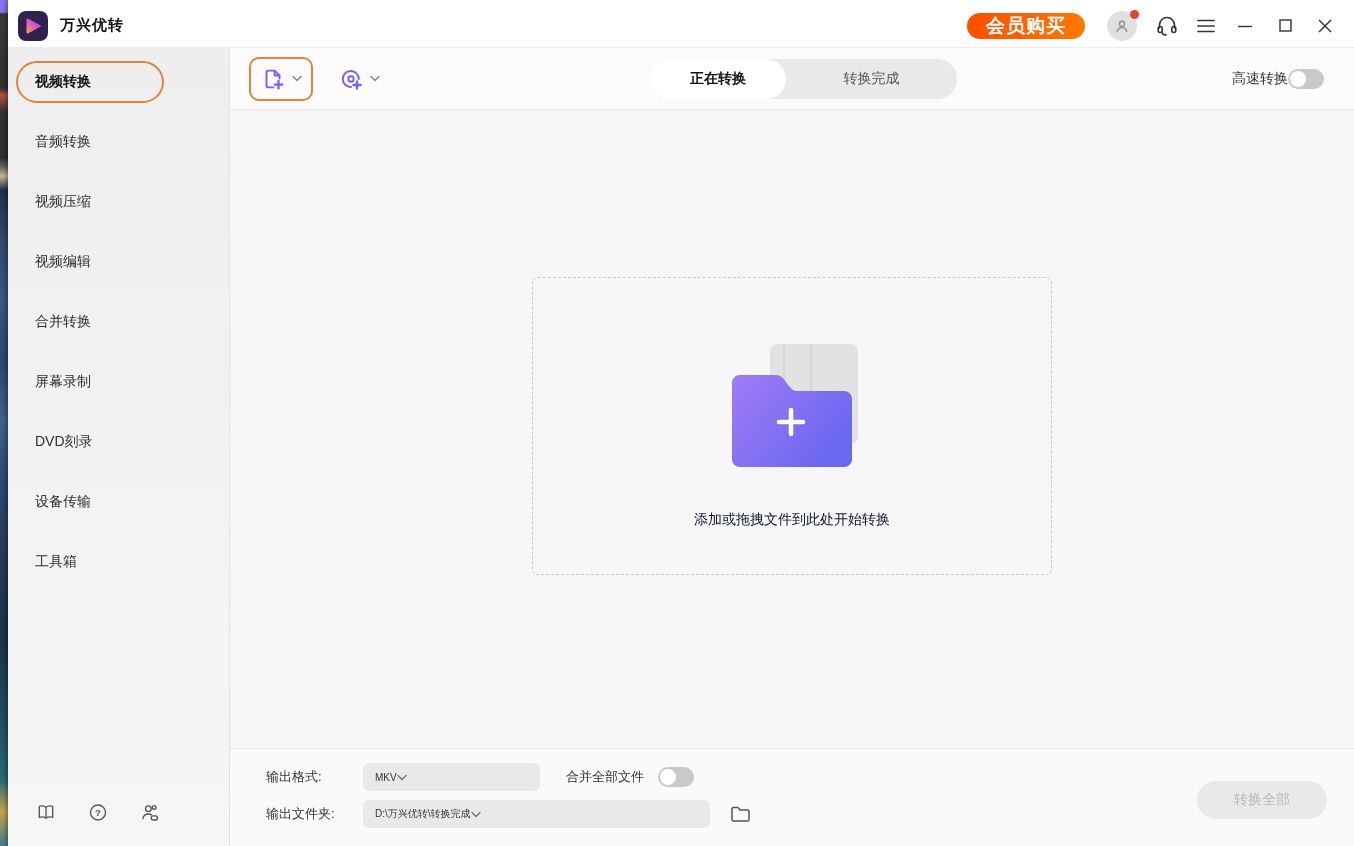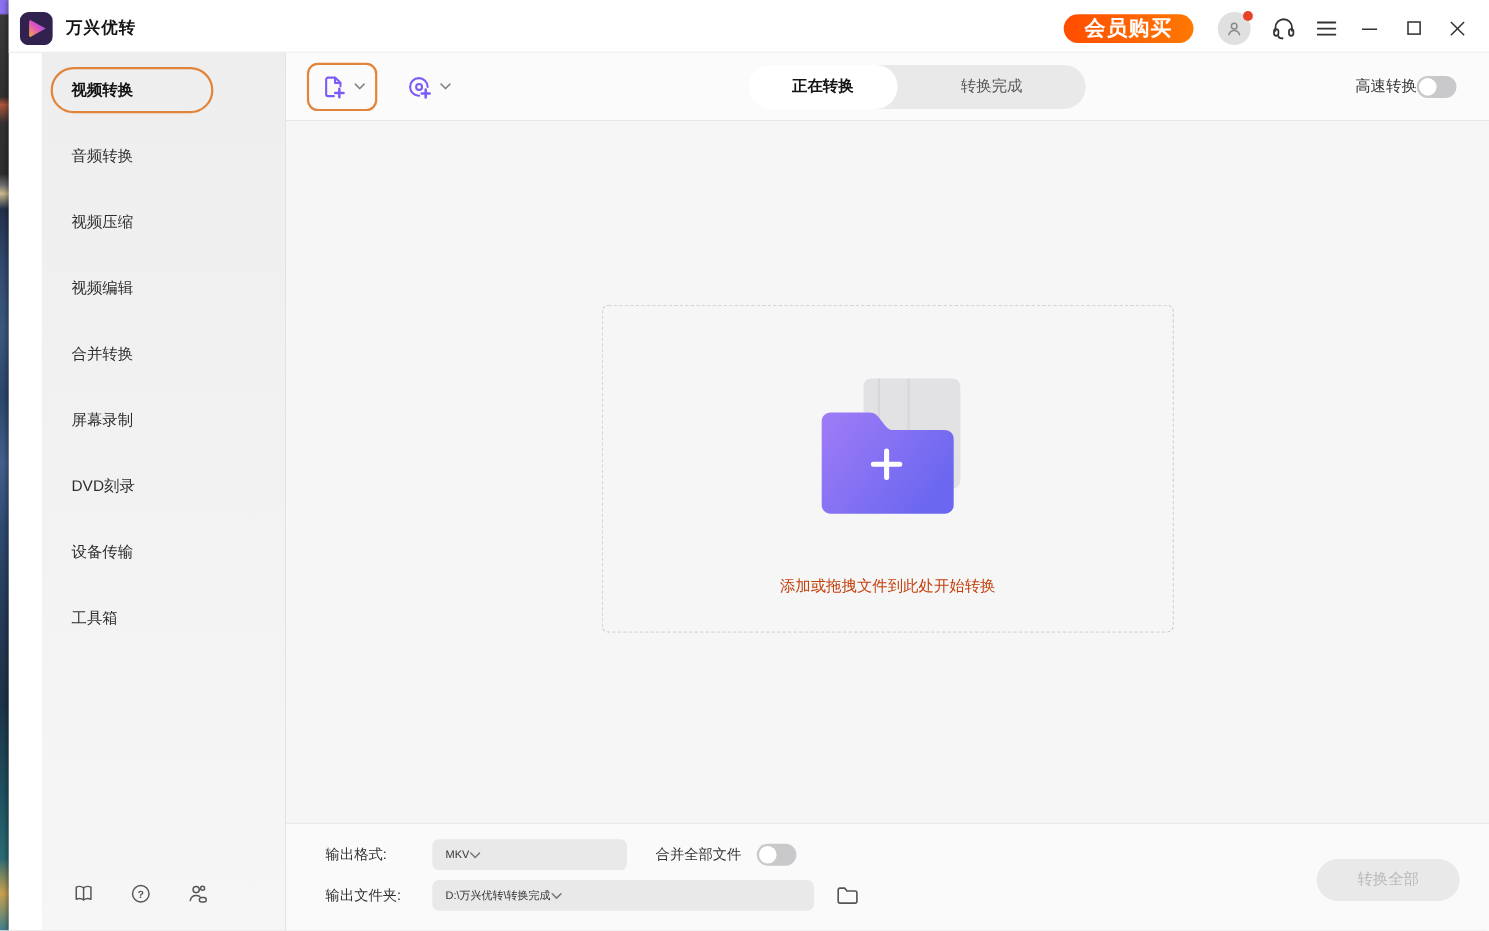--- a/index.html
+++ b/index.html
@@ -19,21 +19,21 @@
   .buy-btn { height:26px; padding:0 19px; border-radius:13px; background:linear-gradient(90deg,#ff4d00,#ff7800); color:#fff; font-size:19px; font-weight:bold; display:flex; align-items:center; cursor:pointer; margin-right:22px; letter-spacing:1px; }
   .tb-icon { display:flex; align-items:center; justify-content:center; cursor:pointer; }
   .avatar-wrap { position:relative; width:30px; height:30px; margin-right:17px; }
   .avatar { width:30px; height:30px; border-radius:50%; background:#e0e0e0; display:flex; align-items:center; justify-content:center; }
   .avatar-dot { position:absolute; top:-1px; right:-2px; width:9px; height:9px; border-radius:50%; background:#e8412c; }
   .ctrl { width:26px; height:30px; margin-left:14px; }
 
   
   .window-body { flex:1; display:flex; min-height:0; }
 
-  .sidebar { flex:0 0 222px; background:linear-gradient(180deg,#eeeeee,#f6f6f6); border-right:1px solid #e3e3e3; position:relative; padding-top:13px;margin-left:30px; }
+  .sidebar { flex:0 0 222px; background:linear-gradient(180deg,#eeeeee,#f6f6f6); border-right:1px solid #e3e3e3; position:relative; padding-top:13px; }
   .nav-item { width:148px; height:42px; margin:0 0 18px 8px; display:flex; align-items:center; padding-left:19px; font-size:14px; color:#2e2e2e; border-radius:21px; cursor:pointer; }
   .nav-item.active { border:2px solid #e2853b; font-weight:bold; color:#141414; padding-left:17px; }
   .sidebar-footer { position:absolute; bottom:24px; left:28px; display:flex; gap:32px; }
   .sidebar-footer .tb-icon { width:20px; height:20px; }
 
   .main { flex:1; display:flex; flex-direction:column; background:#f6f6f6; min-width:0; }
 
   
   .toolbar { flex:0 0 62px; background:#fbfbfb; border-bottom:1px solid #e7e7e7; position:relative; display:flex; align-items:center; padding-left:19px; }
   .tool-btn { height:44px; display:flex; align-items:center; justify-content:center; gap:6px; padding:0 9px; border-radius:10px; cursor:pointer; }
@@ -44,21 +44,21 @@
   .seg.active { flex:0 0 136px; background:#fff; font-weight:bold; color:#141414; }
   .speed { position:absolute; right:30px; top:0; height:62px; display:flex; align-items:center; }
   .speed-label { font-size:14px; color:#333; }
   .switch { width:36px; height:20px; border-radius:10px; background:#c9c9cb; position:relative; cursor:pointer; flex:0 0 auto; }
   .switch .knob { position:absolute; left:2px; top:2px; width:16px; height:16px; border-radius:50%; background:#fff; }
 
   
   .content { flex:1; position:relative; }
   .dropzone { position:absolute; left:50%; transform:translateX(-50%); top:167px; width:520px; height:298px; border:1px dashed #c9c9c9; border-radius:6px; display:flex; flex-direction:column; align-items:center; cursor:pointer; }
   .folder-illu { margin-top:64px; }
-  .drop-hint { margin-top:56px; font-size:14px; color:#c2410c; }
+  .drop-hint { margin-top:43px; font-size:14px; color:#0f172a; }
 
   
   .bottombar { flex:0 0 98px; background:#fafafa; border-top:1px solid #e7e7e7; position:relative; padding:14px 0 0 36px; }
   .row { display:flex; align-items:center; height:28px; margin-bottom:9px; }
   .out-label { width:97px; font-size:13px; color:#333; flex:0 0 97px; }
   .select { background:#e9e9e9; border-radius:6px; height:28px; display:flex; align-items:center; padding:0 12px; font-size:10px; color:#333; cursor:pointer; }
   .select.format { width:177px; }
   .select.folder { width:347px; }
   .merge-label { margin-left:26px; font-size:13px; color:#333; }
   .merge-switch { margin-left:14px; }

